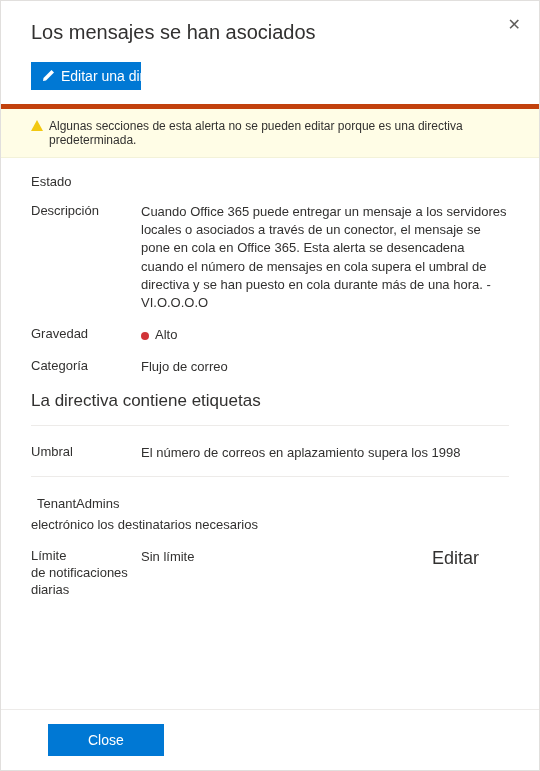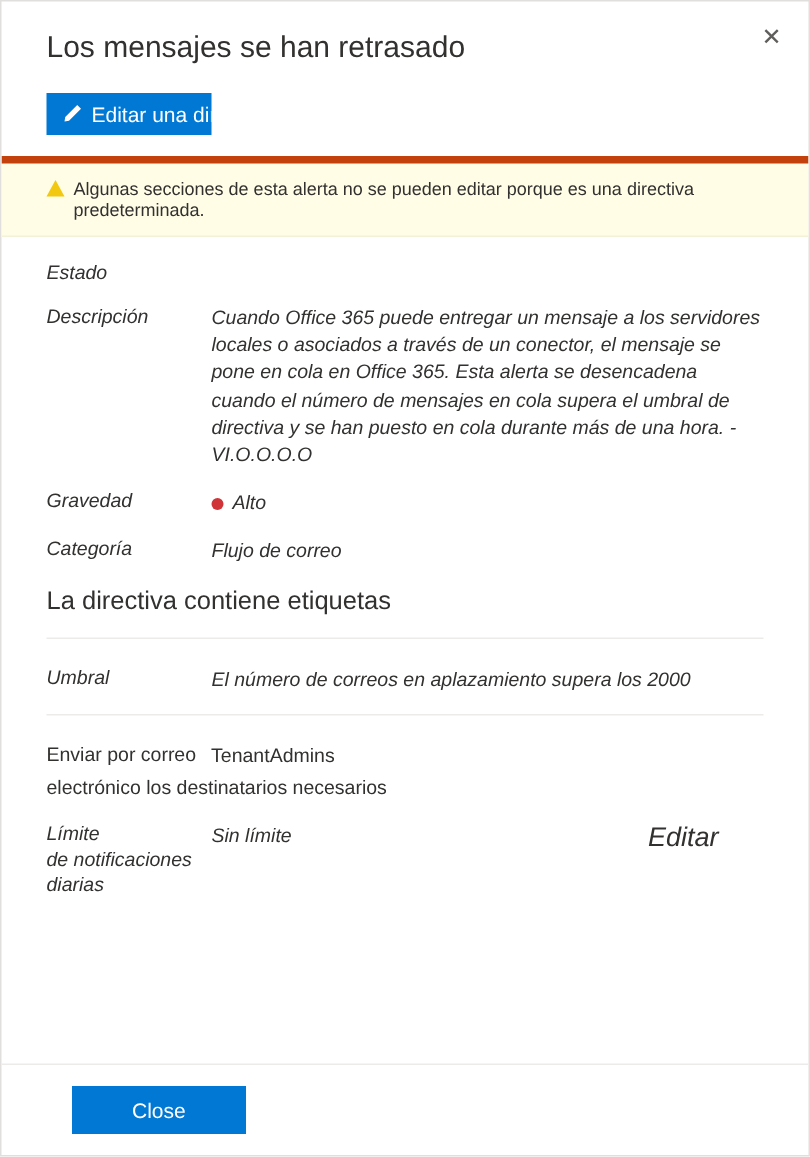--- a/index.html
+++ b/index.html
@@ -79,21 +79,20 @@
     }
     .content {
       padding: 16px 30px 10px 30px;
       flex: 1;
       overflow: auto;
     }
     .row {
       display: flex;
       margin-bottom: 14px;
       align-items: flex-start;
-      font-style: italic;
     }
     .label {
       width: 110px;
       flex-shrink: 0;
       color: #323130;
       font-size: 13px;
     }
     .label-full {
       font-size: 17px;
       color: #323130;
@@ -172,21 +171,21 @@
       align-items: flex-start;
       gap: 4px;
       margin-bottom: 4px;
     }
   </style>
 </head>
 <body>
 
 <div class="panel">
   <div class="header">
-    <div class="title">Los mensajes se han retrasado</div>
+    <div class="title">Los mensajes se han asociados</div>
     <button class="close-x">✕</button>
   </div>
 
   <div class="edit-btn-row">
     <button class="edit-btn">
       <svg width="14" height="14" viewBox="0 0 14 14" fill="white">
           <path d="M10.5 1l2.5 2.5L5 11.5 2 12l.5-3L10.5 1z"></path>
         </svg>
       <span>Editar una directiva</span>
     </button>
@@ -218,27 +217,26 @@
       <div class="label">Categoría</div>
       <div class="value">Flujo de correo</div>
     </div>
 
     <div class="label-full">La directiva contiene etiquetas</div>
 
     <hr class="divider">
 
     <div class="row">
       <div class="label">Umbral</div>
-      <div class="value">El número de correos en aplazamiento supera los 2000</div>
+      <div class="value">El número de correos en aplazamiento supera los 1998</div>
     </div>
 
     <hr class="divider">
 
     <div class="recipient-row">
-      <span class="multi-label">Enviar por correo</span>
       <span class="value" style="margin-left:6px;">TenantAdmins</span>
     </div>
     <div class="multi-label" style="margin-bottom:14px;">electrónico los destinatarios necesarios</div>
 
     <div class="row rel">
       <div style="width:110px; flex-shrink:0;">
         <div class="multi-label">Límite</div>
         <div class="multi-label">de notificaciones</div>
         <div class="multi-label">diarias</div>
       </div>

